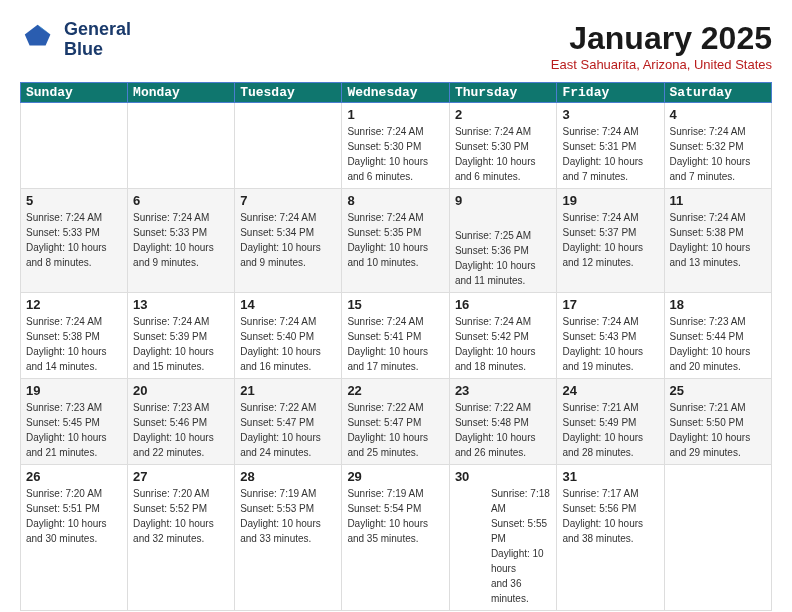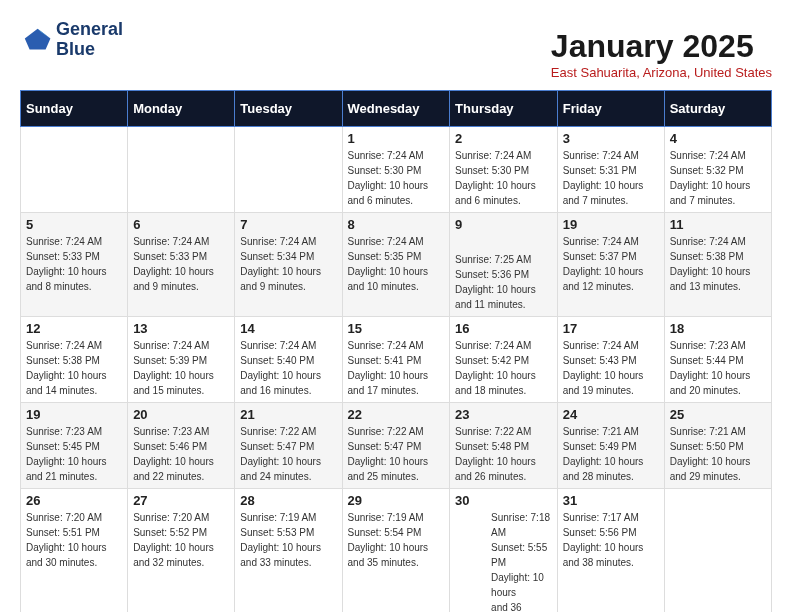--- a/index.html
+++ b/index.html
@@ -11,58 +11,58 @@
       padding: 20px;
     }
     .header-section {
       display: flex;
       justify-content: space-between;
       align-items: flex-start;
       margin-bottom: 10px;
     }
     .logo {
       display: flex;
-      align-items: center;
-      gap: 4px;
+      gap: 12px;
     }
     .logo-text {
       font-size: 18px;
       font-weight: bold;
       color: #1a3a6b;
       line-height: 1.1;
     }
     .logo-icon {
       width: 32px;
       height: 32px;
     }
     .title-block {
-      margin-top: 8px;
+      text-align: right;
     }
     .month-title {
       font-size: 32px;
       font-weight: bold;
       color: #1a1a1a;
     }
     .location-title {
       font-size: 13px;
       color: #b91c1c;
     }
     .calendar {
       width: 100%;
       border-collapse: collapse;
       border: 1px solid #ccc;
     }
     .calendar th {
-      background-color: #0f172a;
+      background-color: #0f766e;
       color: #fff;
       font-size: 13px;
       font-weight: bold;
-      padding: 10px 5px;
+      padding: 2px 5px;
       text-align: left;
       border: 1px solid #4a7dd0;
+      font-family: Liberation Mono, monospace;
     }
     .calendar td {
       vertical-align: top;
       padding: 4px 5px;
       font-size: 10.5px;
       color: #333;
       border: 1px solid #ddd;
       width: 108px;
       min-height: 80px;
       background: #fff;

